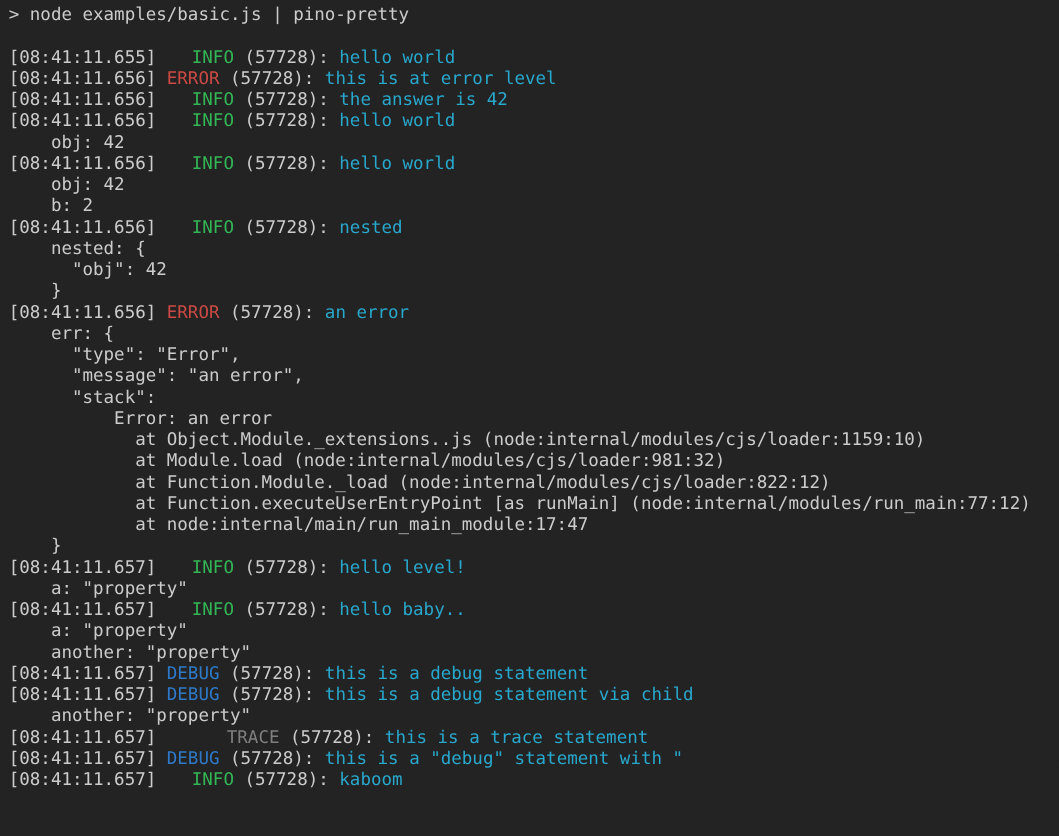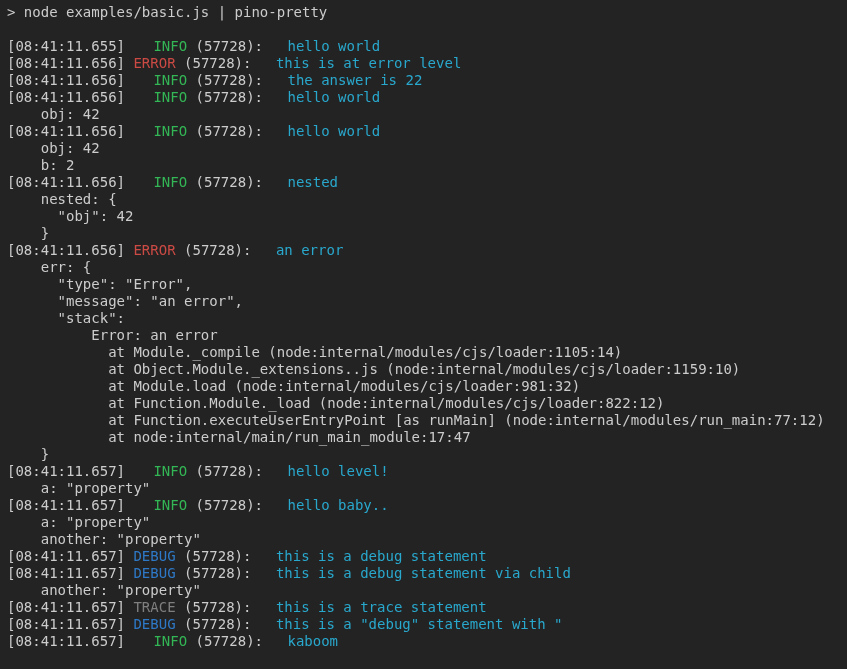--- a/index.html
+++ b/index.html
@@ -19,52 +19,51 @@
     padding: 4px 0 0 7px;
     box-sizing: border-box;
     overflow: hidden;
     cursor: text;
   }
   .line {
     height: 17px;
     white-space: pre;
   }
   .fg        { color: var(--c-fg); }
-  .msg       { color: var(--c-message); margin-left: 16px; }
+  .msg       { color: var(--c-message); }
   .lvl-info  { color: var(--c-info); margin-left: 20px; }
   .lvl-error { color: var(--c-error); }
   .lvl-debug { color: var(--c-debug); }
-  .lvl-trace { color: var(--c-trace); }
+  .lvl-trace { color: var(--c-trace); margin-left: 48px; }
 </style>
 </head>
 <body>
 
 <div class="terminal">
   <div id="output">
       <div class="line">&gt; node examples/basic.js | pino-pretty</div>
       <div class="line"> </div>
       <div class="line"><span class="fg">[08:41:11.655] </span><span class="lvl-info">INFO</span><span class="fg"> (57728): </span><span class="msg">hello world</span></div>
       <div class="line"><span class="fg">[08:41:11.656] </span><span class="lvl-error">ERROR</span><span class="fg"> (57728): </span><span class="msg">this is at error level</span></div>
-      <div class="line"><span class="fg">[08:41:11.656] </span><span class="lvl-info">INFO</span><span class="fg"> (57728): </span><span class="msg">the answer is 22</span></div>
+      <div class="line"><span class="fg">[08:41:11.656] </span><span class="lvl-info">INFO</span><span class="fg"> (57728): </span><span class="msg">the answer is 42</span></div>
       <div class="line"><span class="fg">[08:41:11.656] </span><span class="lvl-info">INFO</span><span class="fg"> (57728): </span><span class="msg">hello world</span></div>
       <div class="line">    obj: 42</div>
       <div class="line"><span class="fg">[08:41:11.656] </span><span class="lvl-info">INFO</span><span class="fg"> (57728): </span><span class="msg">hello world</span></div>
       <div class="line">    obj: 42</div>
       <div class="line">    b: 2</div>
       <div class="line"><span class="fg">[08:41:11.656] </span><span class="lvl-info">INFO</span><span class="fg"> (57728): </span><span class="msg">nested</span></div>
       <div class="line">    nested: {</div>
       <div class="line">      "obj": 42</div>
       <div class="line">    }</div>
       <div class="line"><span class="fg">[08:41:11.656] </span><span class="lvl-error">ERROR</span><span class="fg"> (57728): </span><span class="msg">an error</span></div>
       <div class="line">    err: {</div>
       <div class="line">      "type": "Error",</div>
       <div class="line">      "message": "an error",</div>
       <div class="line">      "stack":</div>
       <div class="line">          Error: an error</div>
-      <div class="line">            at Module._compile (node:internal/modules/cjs/loader:1105:14)</div>
       <div class="line">            at Object.Module._extensions..js (node:internal/modules/cjs/loader:1159:10)</div>
       <div class="line">            at Module.load (node:internal/modules/cjs/loader:981:32)</div>
       <div class="line">            at Function.Module._load (node:internal/modules/cjs/loader:822:12)</div>
       <div class="line">            at Function.executeUserEntryPoint [as runMain] (node:internal/modules/run_main:77:12)</div>
       <div class="line">            at node:internal/main/run_main_module:17:47</div>
       <div class="line">    }</div>
       <div class="line"><span class="fg">[08:41:11.657] </span><span class="lvl-info">INFO</span><span class="fg"> (57728): </span><span class="msg">hello level!</span></div>
       <div class="line">    a: "property"</div>
       <div class="line"><span class="fg">[08:41:11.657] </span><span class="lvl-info">INFO</span><span class="fg"> (57728): </span><span class="msg">hello baby..</span></div>
       <div class="line">    a: "property"</div>

